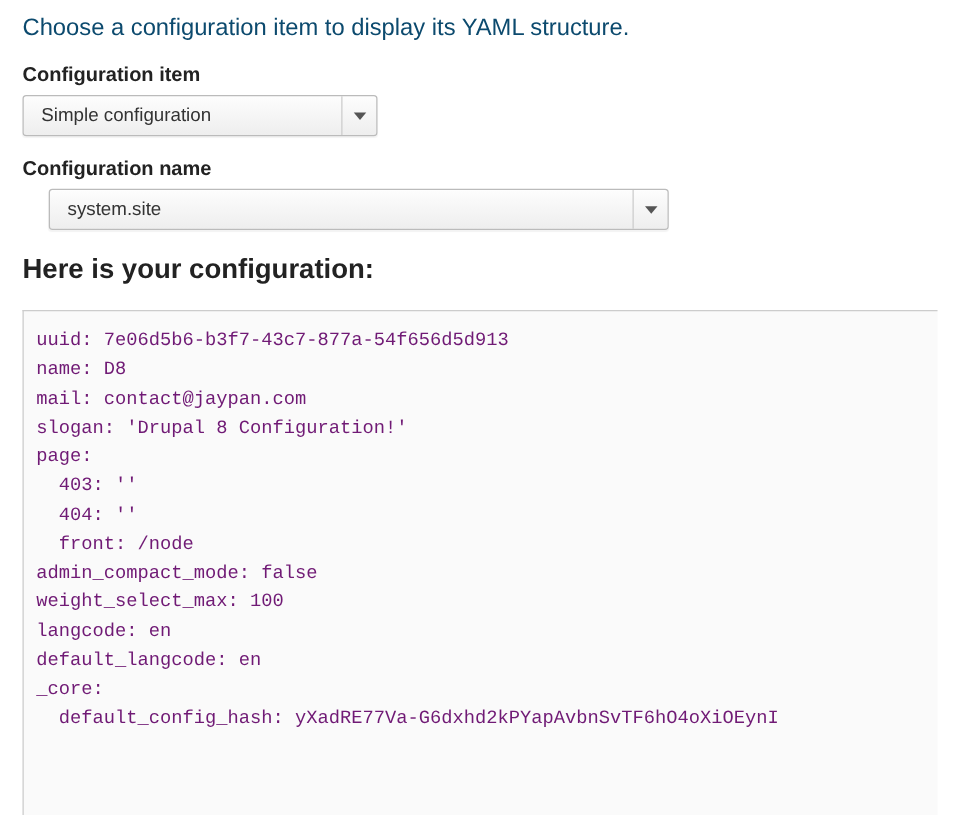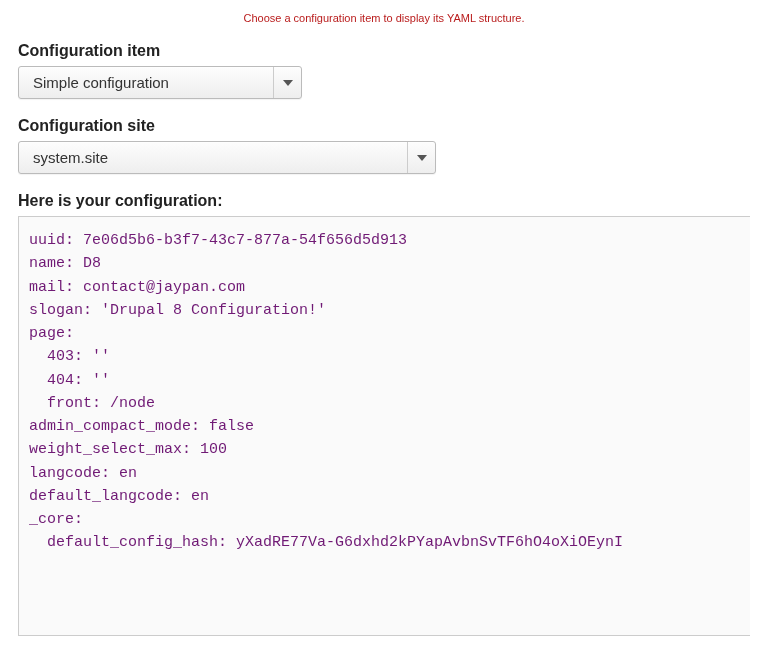--- a/index.html
+++ b/index.html
@@ -8,43 +8,43 @@
     body {
       font-family: "Lucida Grande", "Lucida Sans Unicode", Verdana, sans-serif;
       font-size: 15px;
       color: #222;
       margin: 0;
       padding: 12px 18px;
       background: #fff;
     }
     .intro {
       margin: 0 0 18px 0;
-      font-size: 11px;
-      color: #b91c1c;
-      text-align: center;
+      font-size: 19px;
+      color: #0c4a6e;
     }
     .field-group {
       margin-bottom: 18px;
     }
     .field-label {
       font-weight: bold;
       font-size: 16px;
       margin-bottom: 6px;
       color: #222;
     }
     .select-wrapper {
       position: relative;
       display: inline-block;
       background: linear-gradient(to bottom, #fdfdfd 0%, #eeeeee 100%);
       border: 1px solid #bbb;
       border-radius: 3px;
       box-shadow: inset 0 1px 0 rgba(255,255,255,0.6), 0 1px 1px rgba(0,0,0,0.05);
     }
     .select-wrapper.wide {
-      width: 418px;
+      width: 496px;
+      margin-left: 21px;
     }
     .select-wrapper.narrow {
       width: 284px;
     }
     .select-wrapper select {
       appearance: none;
       -webkit-appearance: none;
       -moz-appearance: none;
       background: transparent;
       border: none;
@@ -74,22 +74,22 @@
       height: 0;
       border-left: 5px solid transparent;
       border-right: 5px solid transparent;
       border-top: 6px solid #555;
     }
     .output-wrapper {
       margin-top: 14px;
     }
     .output-label {
       font-weight: bold;
-      font-size: 16px;
-      margin-bottom: 6px;
+      font-size: 22px;
+      margin-bottom: 20px;
       color: #222;
     }
     .code-box {
       border: 1px solid #ccc;
       border-right: none;
       background: #fafafa;
       padding: 12px 10px 80px 10px;
       font-family: Liberation Mono, monospace;
       font-size: 15px;
       line-height: 1.55;
@@ -108,21 +108,21 @@
   <div class="field-label">Configuration item</div>
   <div class="select-wrapper narrow">
     <select>
       <option>Simple configuration</option>
     </select>
     <span class="select-arrow"></span>
   </div>
 </div>
 
 <div class="field-group">
-  <div class="field-label">Configuration site</div>
+  <div class="field-label">Configuration name</div>
   <div class="select-wrapper wide">
     <select>
       <option>system.site</option>
     </select>
     <span class="select-arrow"></span>
   </div>
 </div>
 
 <div class="output-wrapper">
   <div class="output-label">Here is your configuration:</div>

